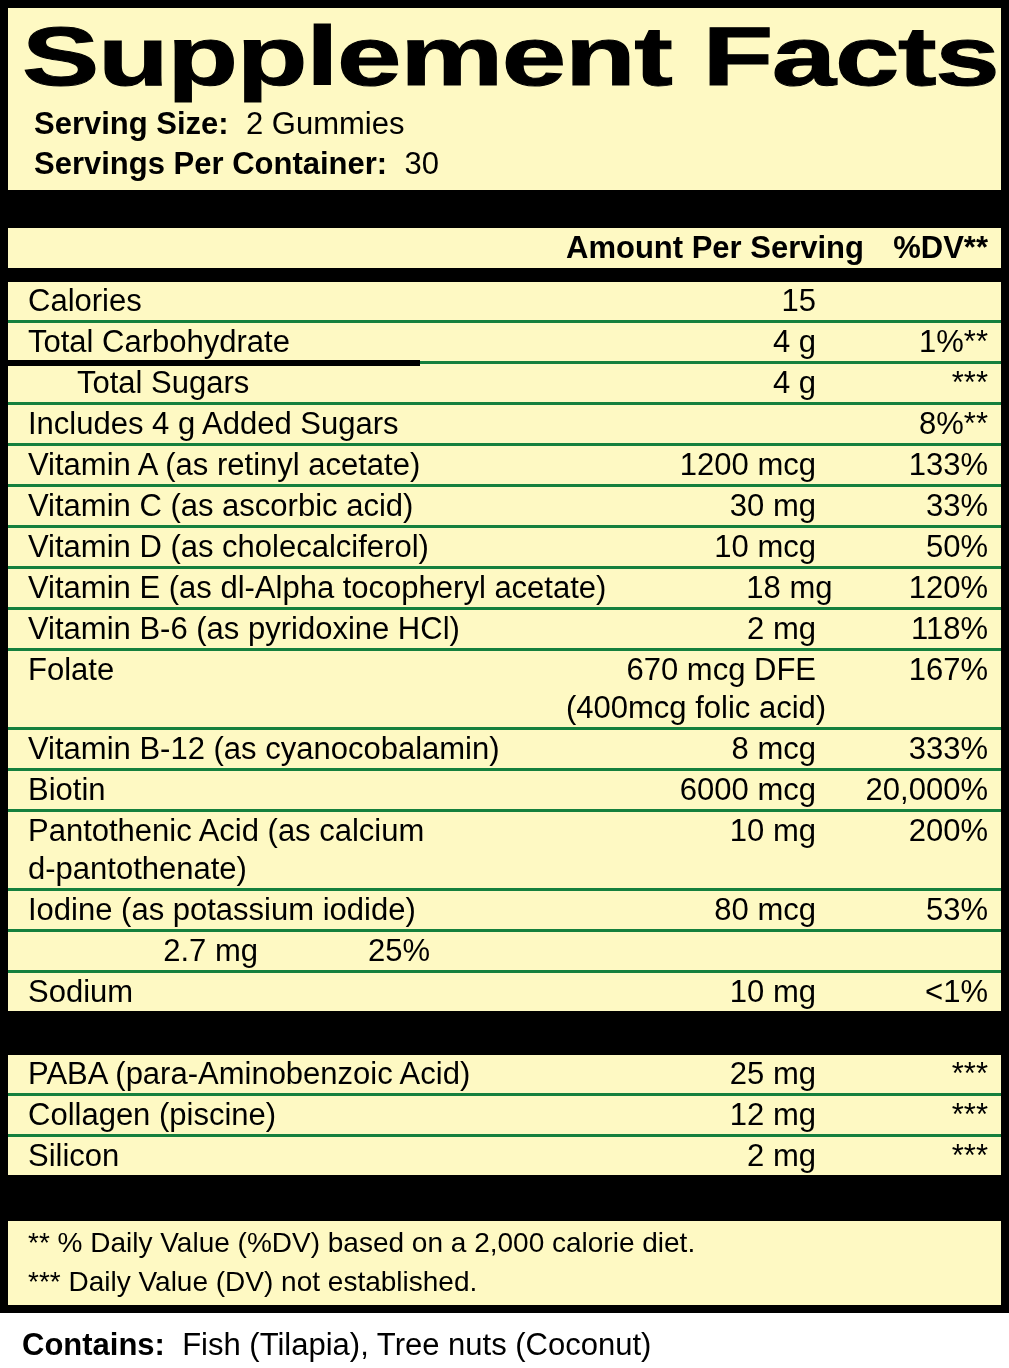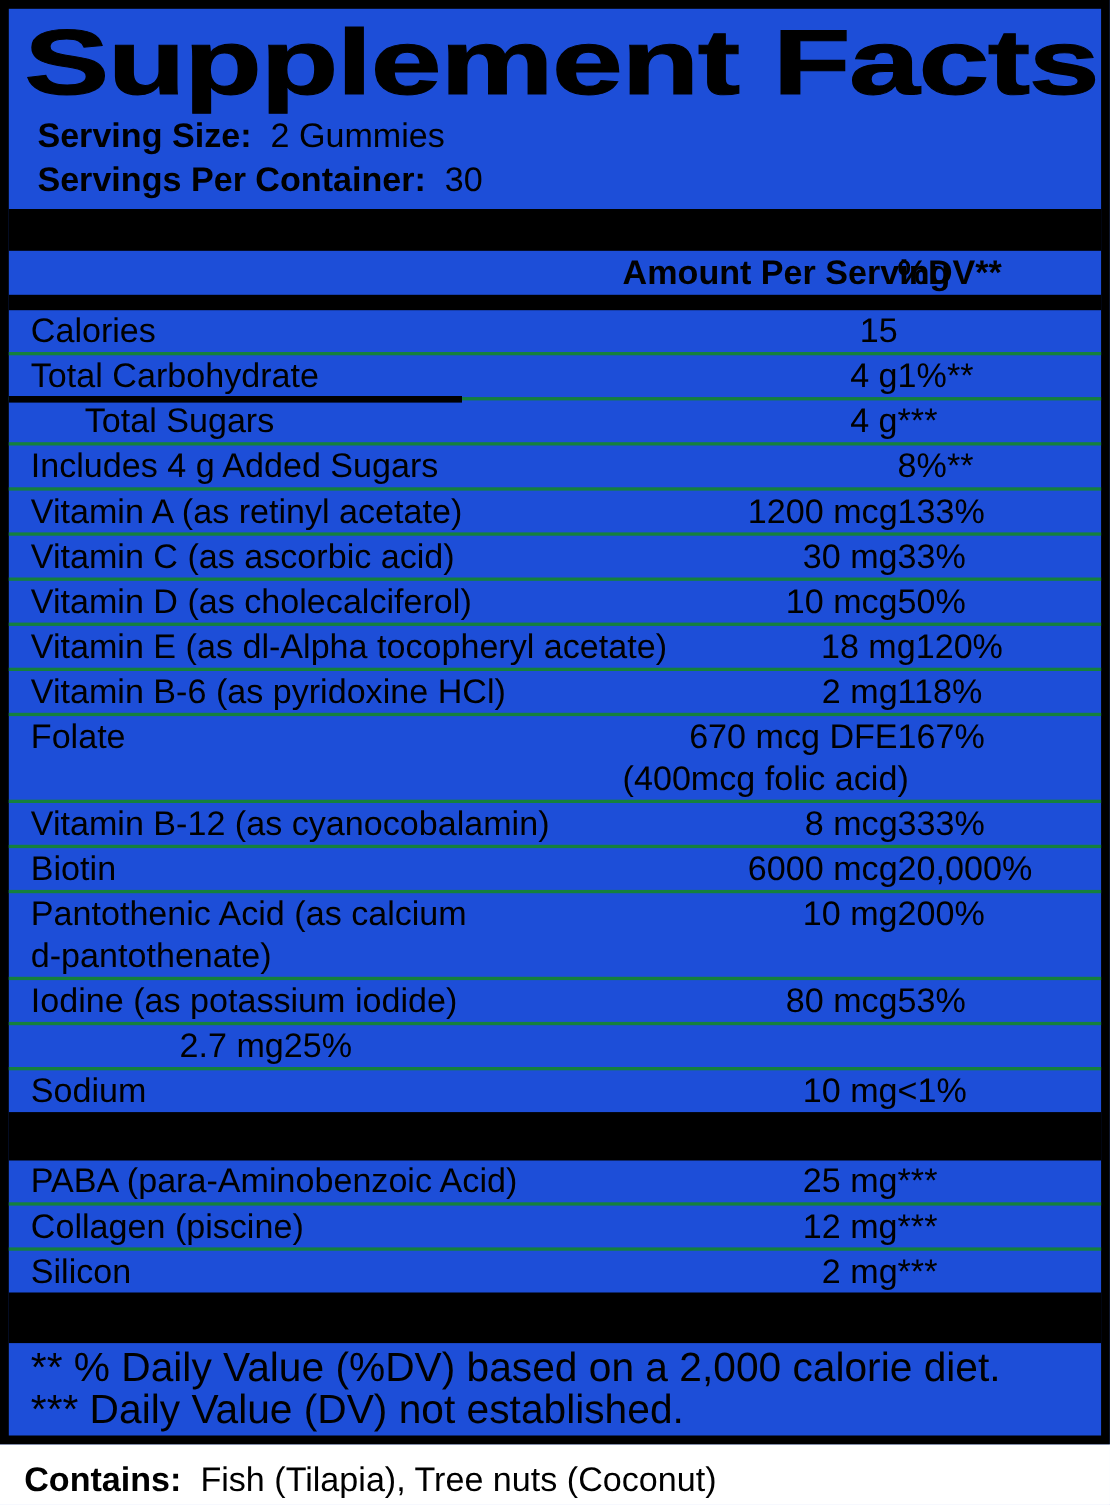--- a/index.html
+++ b/index.html
@@ -7,21 +7,21 @@
     width: 1009px;
     background: #ffffff;
     font-family: "Liberation Sans", sans-serif;
     color: #000000;
   }
   body { height: 1368px; overflow: hidden; }
 
   .label-box {
     width: 1009px;
     border: 8px solid #000000;
-    background: #1d4ed8;
+    background: #fef9c3;
   }
 
   
   .title {
     font-size: 84px;
     font-weight: bold;
     letter-spacing: -1px;
     line-height: 96px;
     white-space: nowrap;
     margin-left: 14px;
@@ -48,21 +48,21 @@
   
   .header-row {
     display: flex;
     align-items: baseline;
     font-weight: bold;
     font-size: 31px;
     line-height: 40px;
   }
   .cell-name { flex: 1; padding-left: 20px; white-space: nowrap; overflow: visible; }
   .cell-amount { width: 250px; text-align: right; white-space: nowrap; }
-  .cell-dv { width: 185px; padding-right: 13px; white-space: nowrap; }
+  .cell-dv { width: 185px; padding-right: 13px; text-align: right; white-space: nowrap; }
 
   .row {
     border-top: 3px solid #15803d;
     position: relative;
     font-size: 31px;
     line-height: 38px;
   }
   .row.first { border-top: 0; }
   .row-line { display: flex; align-items: baseline; }
   .row.indent1 .row-line:first-child .cell-name { padding-left: 45px; margin-left: 24px; }
@@ -74,21 +74,21 @@
     bottom: -5px;
     width: 412px;
     height: 6px;
     background: #000000;
     z-index: 2;
   }
 
   
   .footnotes { padding: 2px 0 4px 0; }
   .footnote {
-    font-size: 37px;
+    font-size: 28px;
     line-height: 39px;
     padding-left: 20px;
     white-space: nowrap;
   }
 
   
   .contains {
     font-size: 31px;
     line-height: 36px;
     margin: 14px 0 0 22px;

